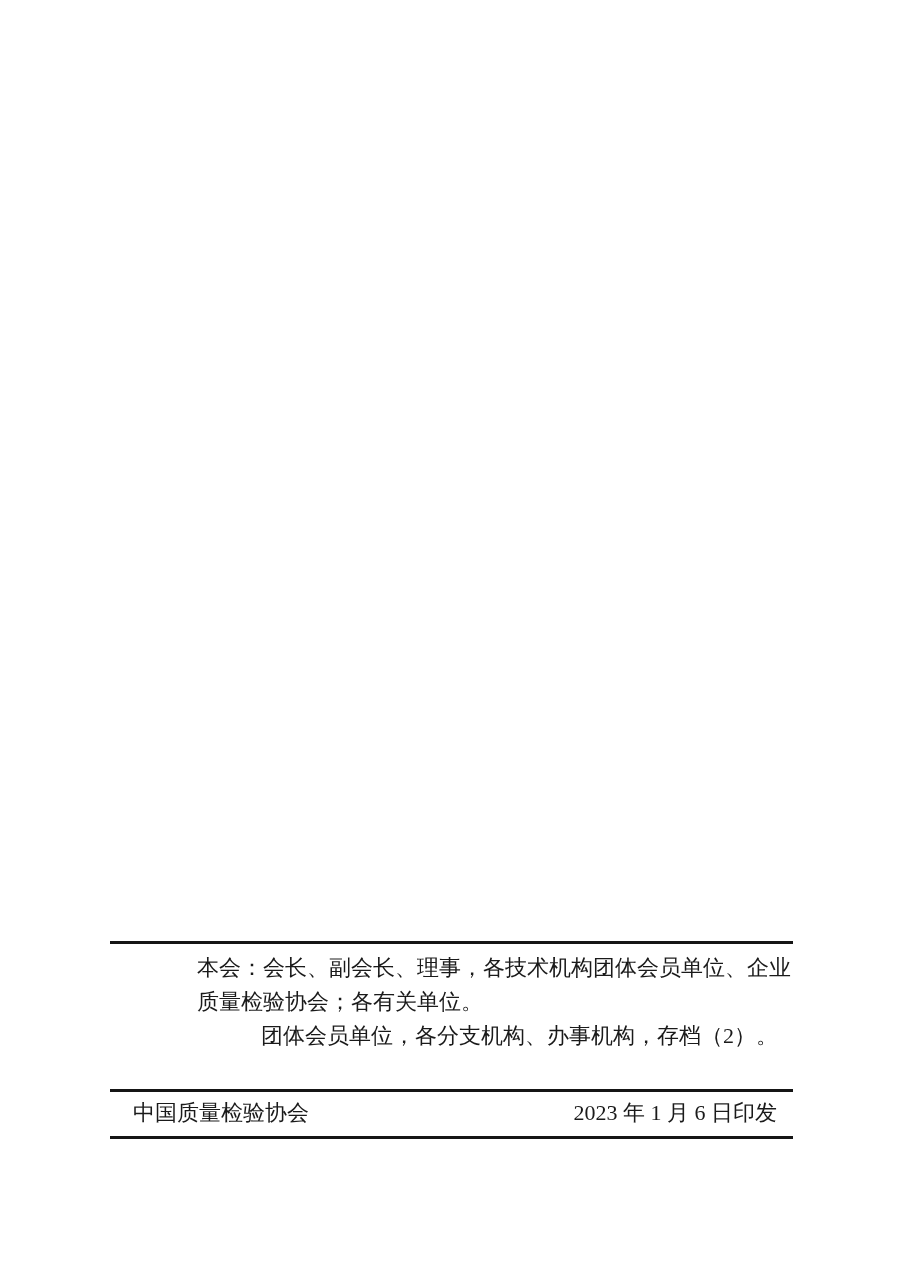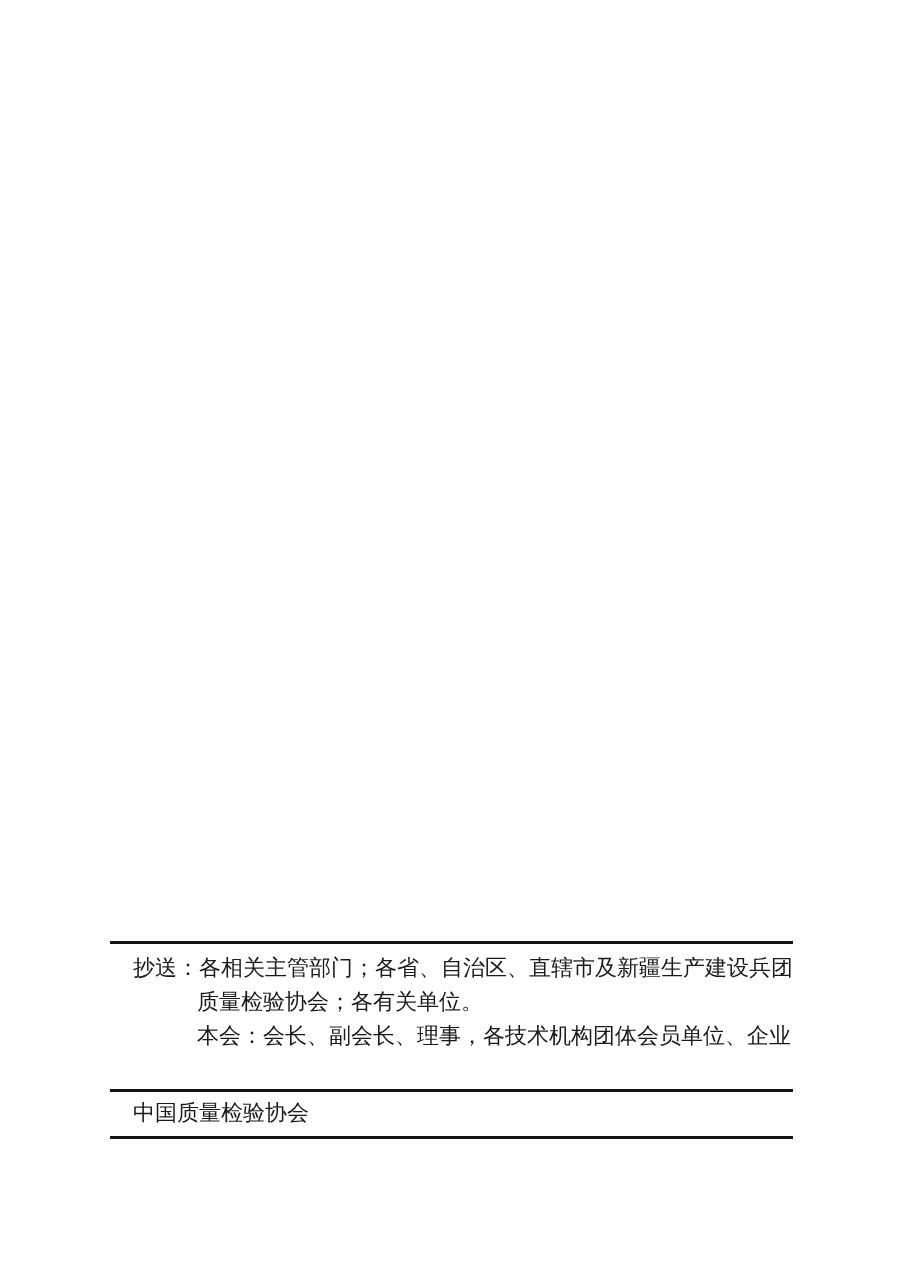--- a/index.html
+++ b/index.html
@@ -55,26 +55,27 @@
   }
 </style>
 </head>
 <body>
 
 <div class="page">
 
   <div class="rule rule-top"></div>
 
   <div class="cc-block">
-    <div class="cc-line"><span>抄送：</span><span>各相关主管部门；各省、自治区、直辖市及新疆生产建设兵团</span></div>
+    <div class="cc-line indent-1"><span>本会：</span><span>会长、副会长、理事，各技术机构团体会员单位、企业</span></div>
     <div class="cc-line indent-1"><span>质量检验协会；各有关单位。</span></div>
-    <div class="cc-line indent-1"><span>本会：</span><span>会长、副会长、理事，各技术机构团体会员单位、企业</span></div>
+    <div class="cc-line indent-2"><span>团体会员单位，各分支机构、办事机构，存档（2）。</span></div>
   </div>
 
   <div class="rule rule-mid"></div>
 
   <div class="footer-row">
     <span>中国质量检验协会</span>
+    <span>2023 年 1 月 6 日印发</span>
   </div>
 
   <div class="rule rule-bottom"></div>
 
 </div>
 
 </body></html>

